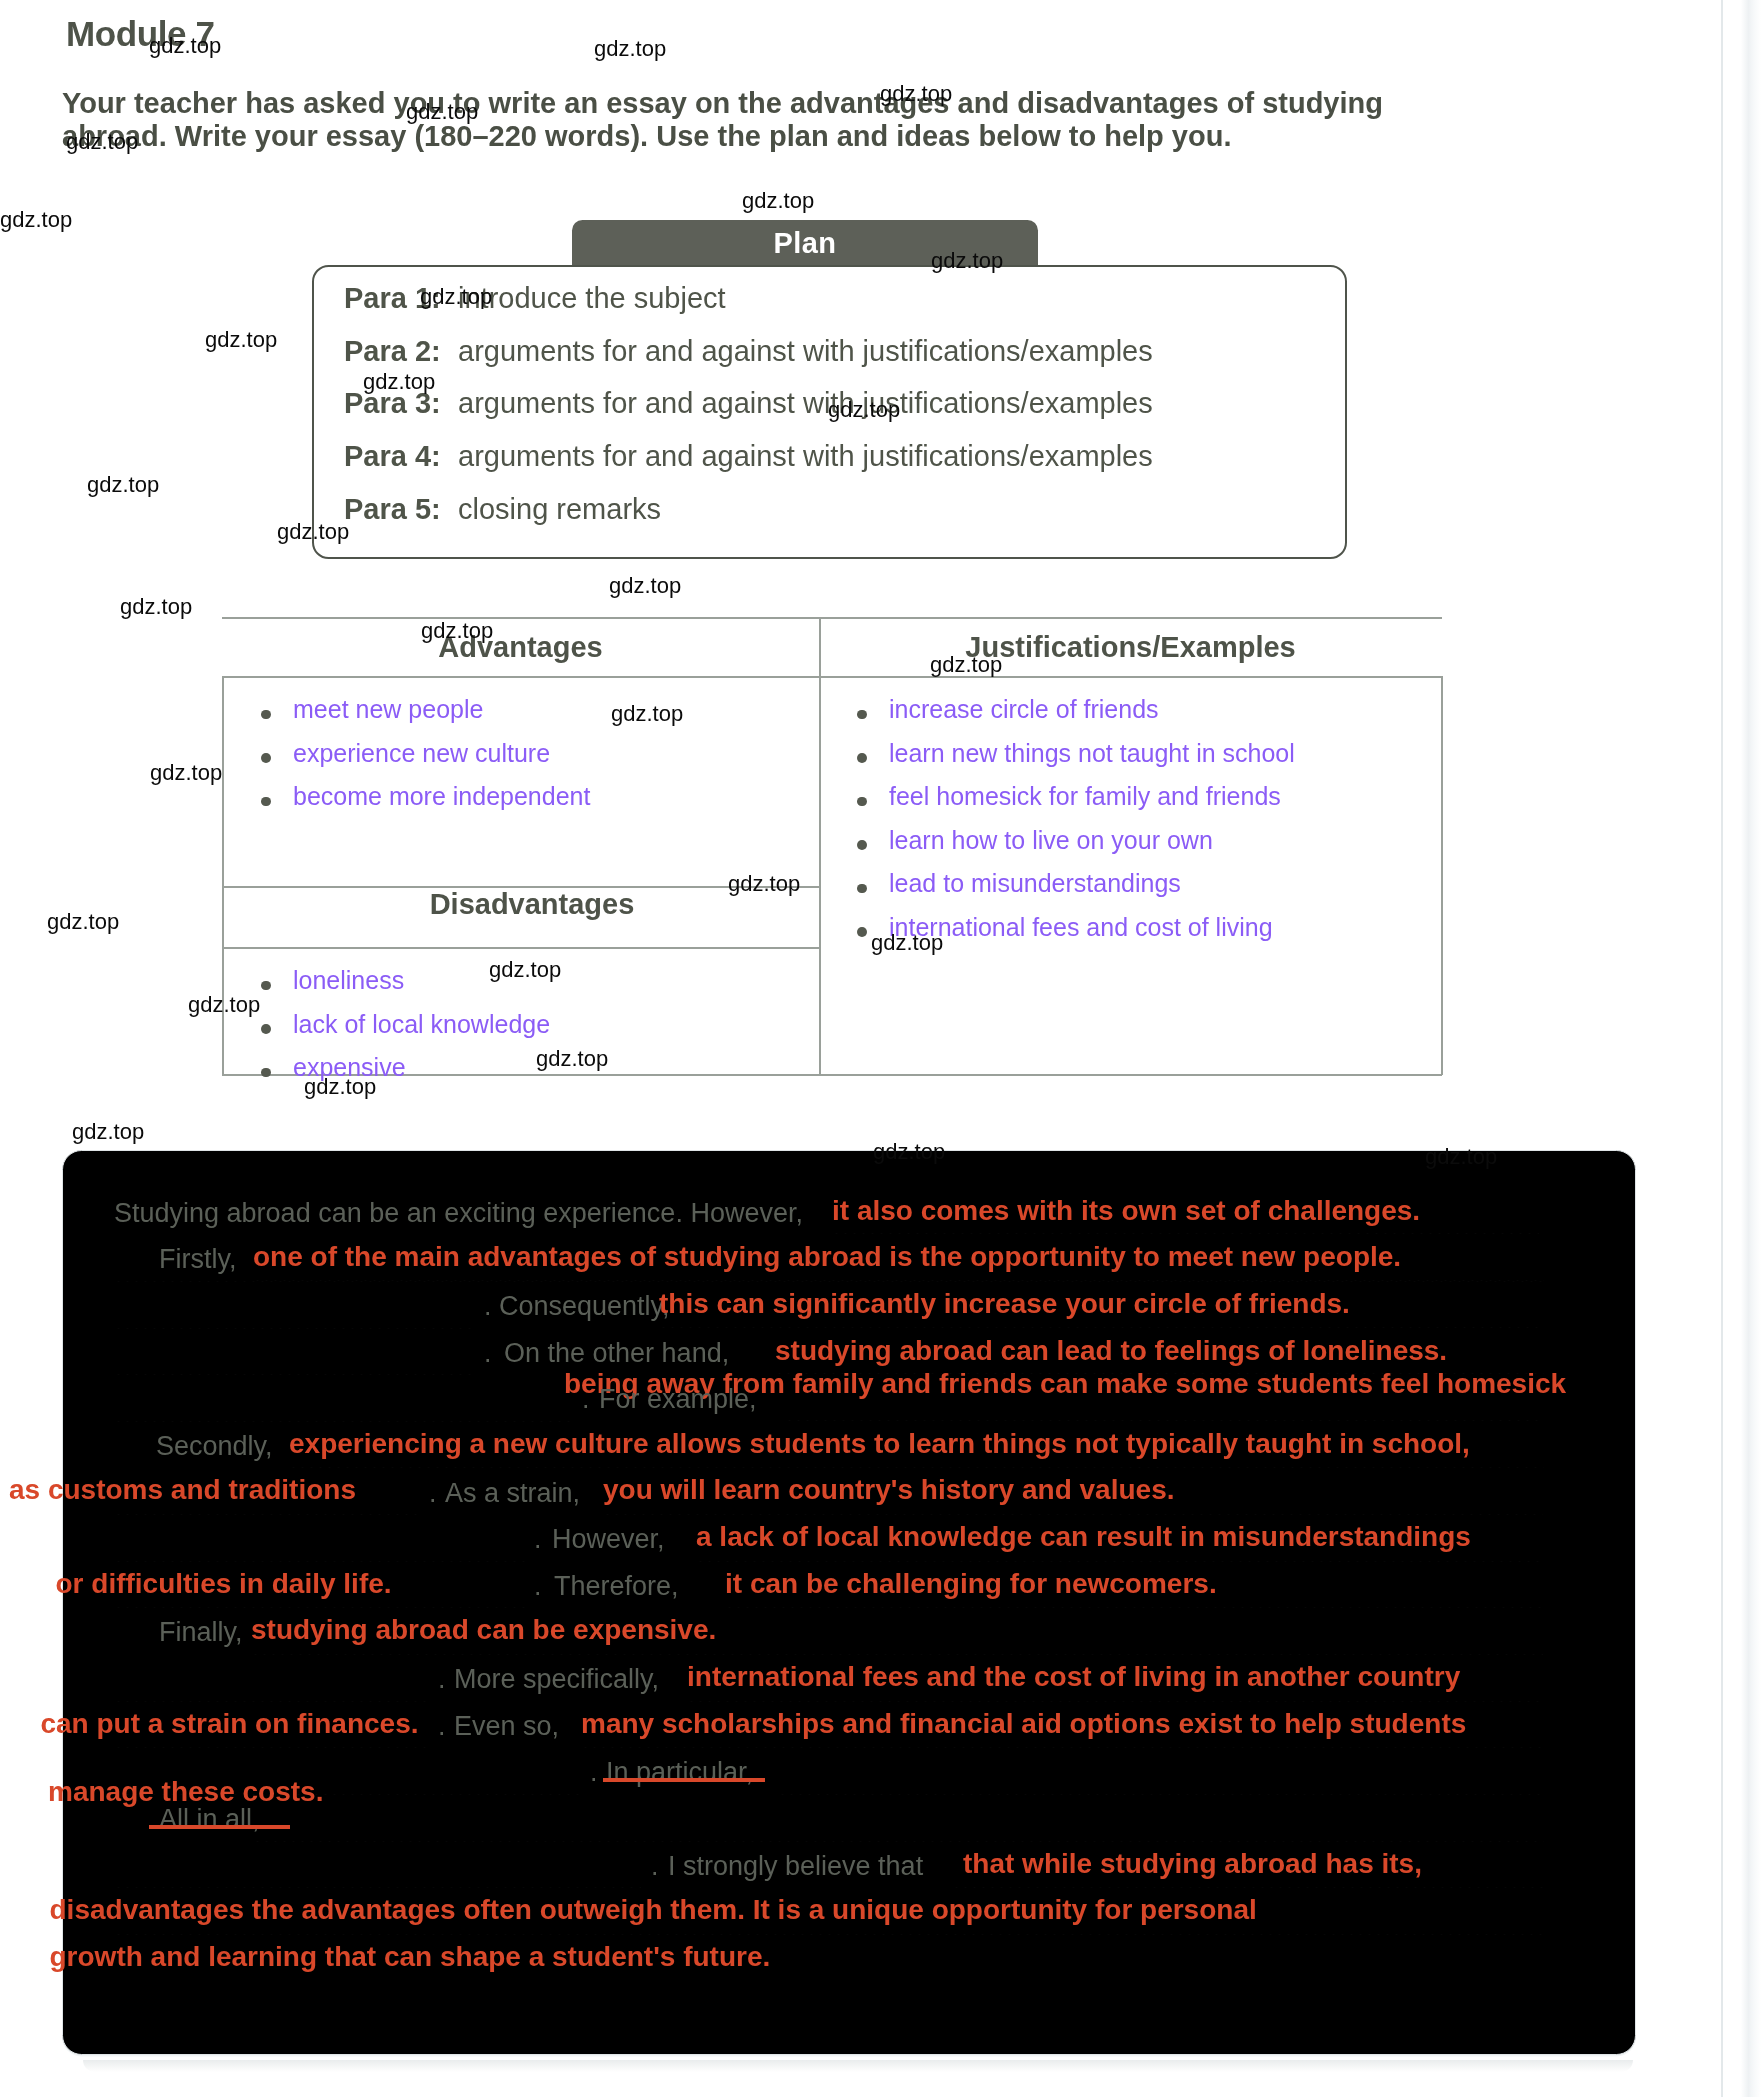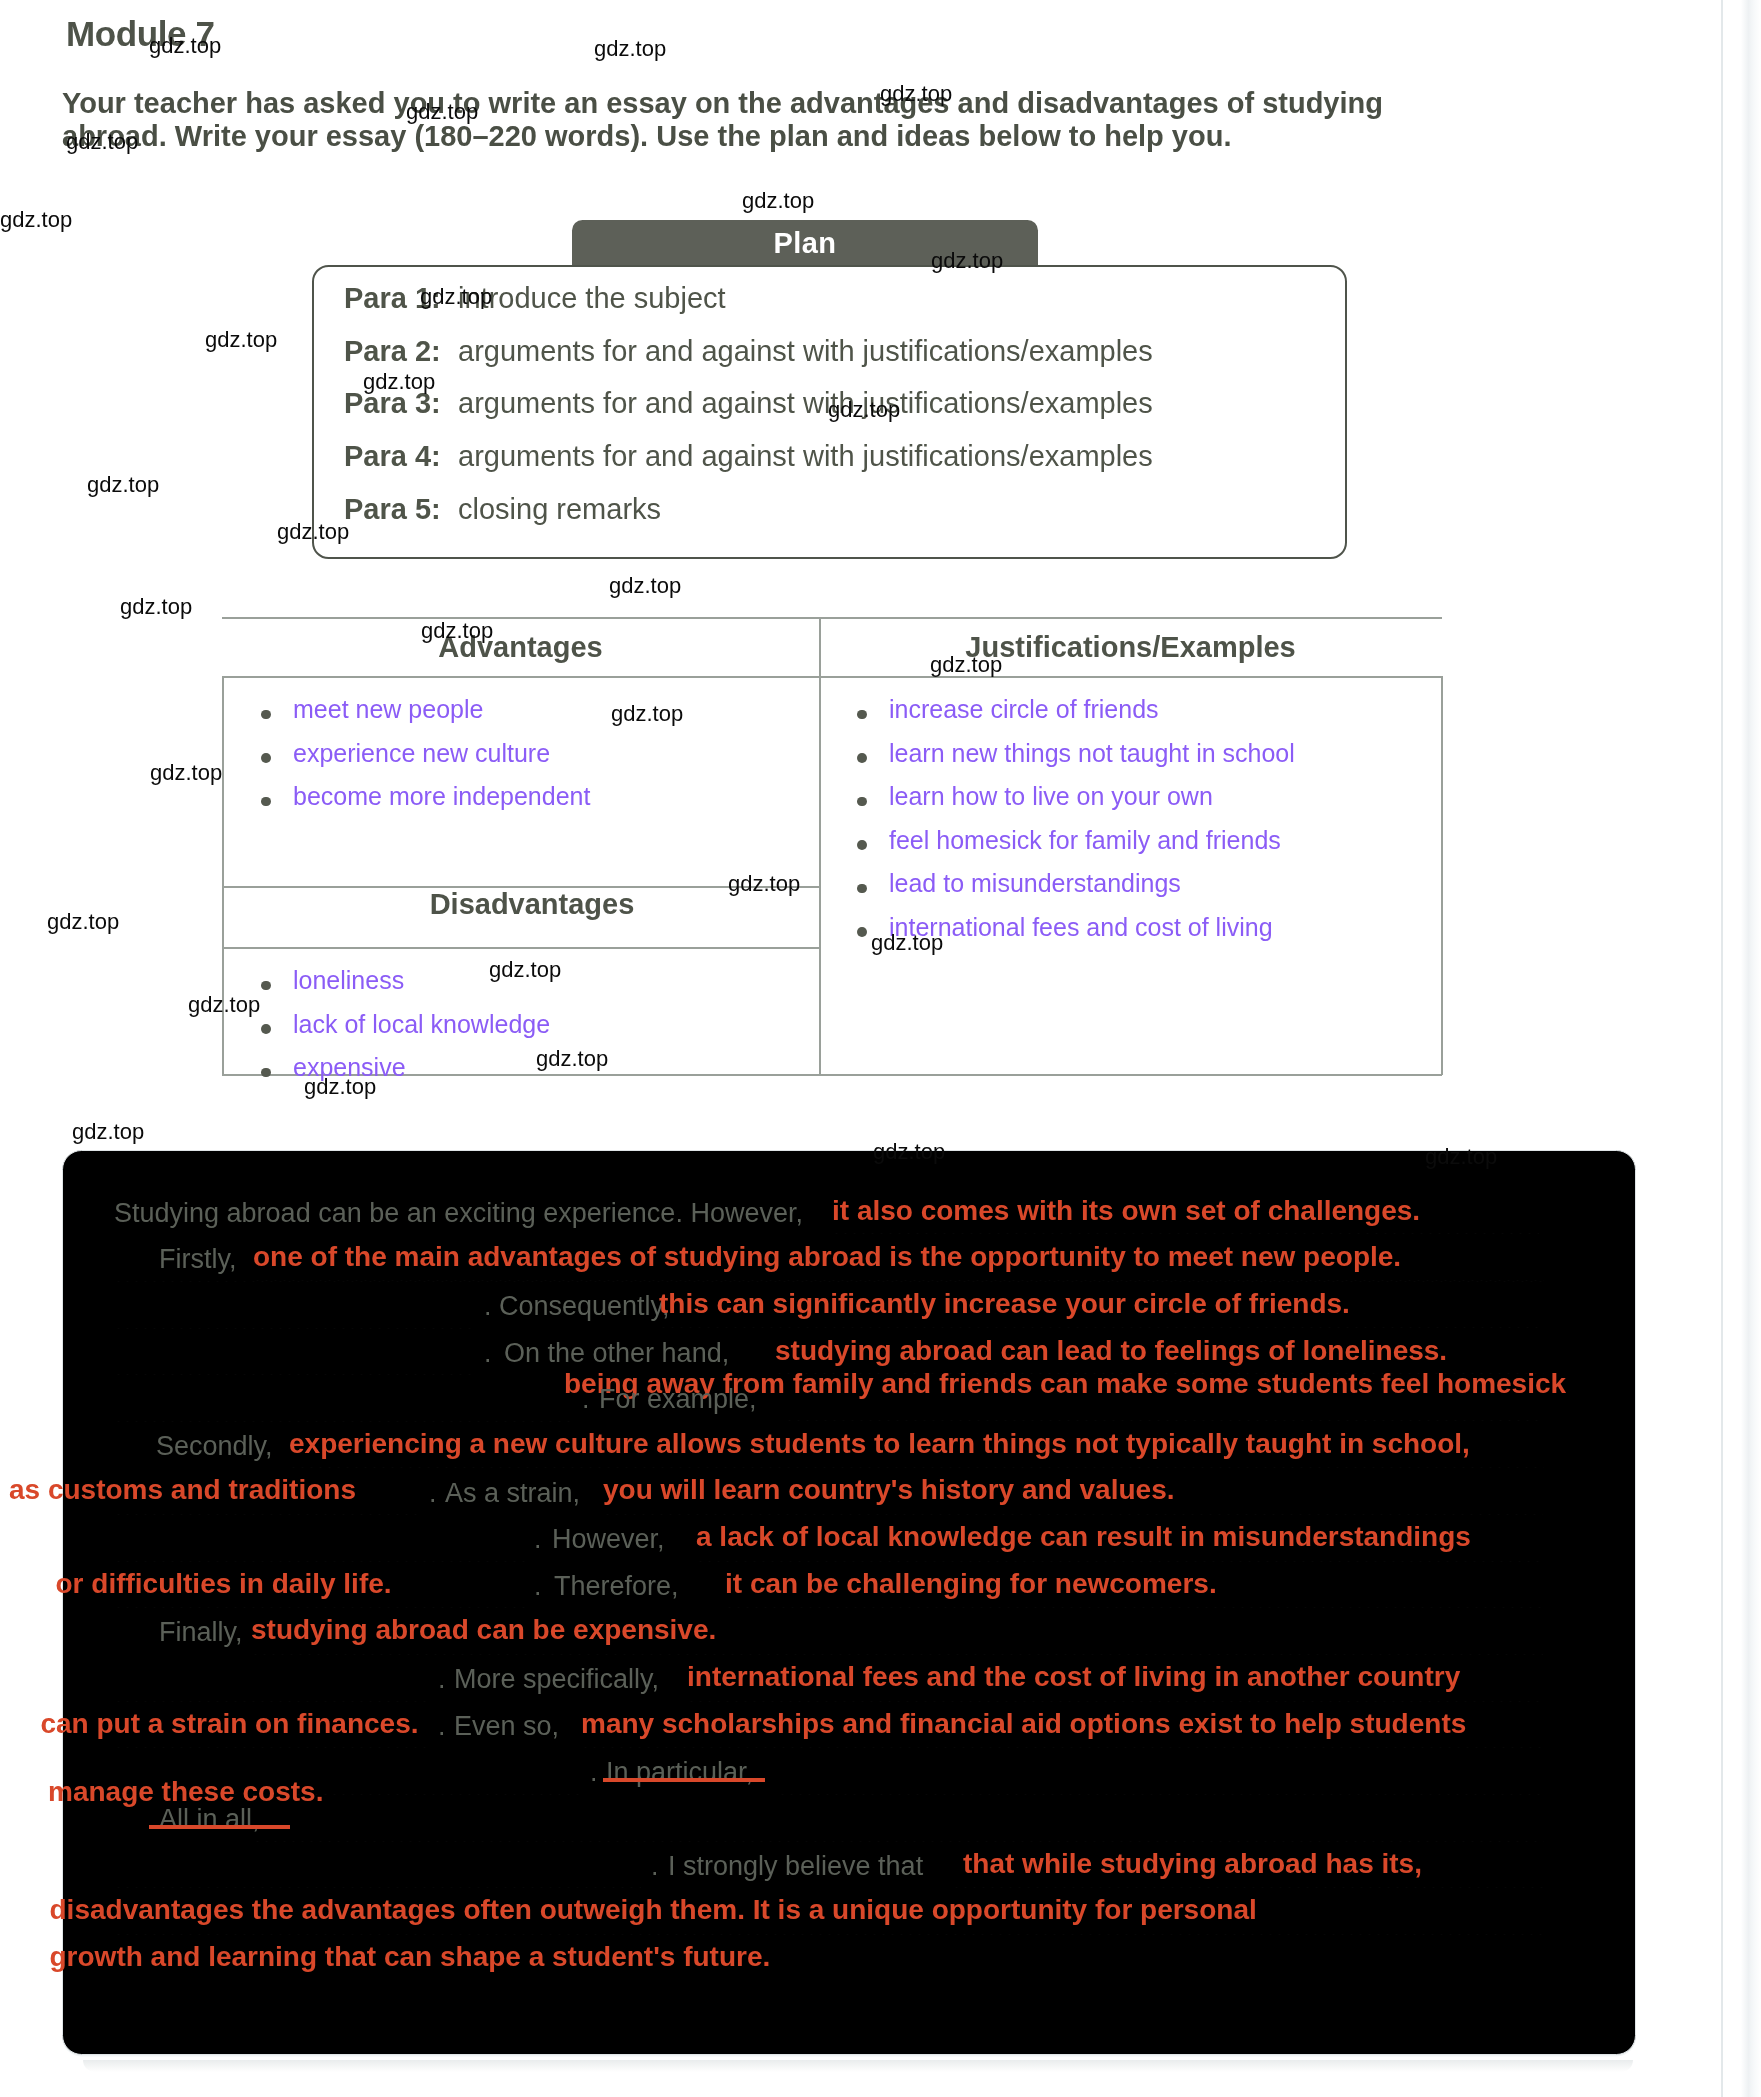--- a/index.html
+++ b/index.html
@@ -156,22 +156,22 @@
 
   <div class="bullet-list" style="left:15px;top:350px;width:579px">
     <div class="bi">loneliness</div>
     <div class="bi">lack of local knowledge</div>
     <div class="bi">expensive</div>
   </div>
 
   <div class="bullet-list" style="left:611px;top:79px;width:602px">
     <div class="bi">increase circle of friends</div>
     <div class="bi">learn new things not taught in school</div>
+    <div class="bi">feel homesick for family and friends</div>
     <div class="bi">learn how to live on your own</div>
-    <div class="bi">feel homesick for family and friends</div>
     <div class="bi">lead to misunderstandings</div>
     <div class="bi">international fees and cost of living</div>
   </div>
 </div>
 
 <div id="sheet">
 
   <div class="prt" style="left:51px;top:47px">Studying abroad can be an exciting experience. However,</div>
   <div class="ans" style="left:769px;top:44px">it also comes with its own set of challenges.</div>
   <div class="dots" style="left:769px;top:80px;width:707px"></div>

